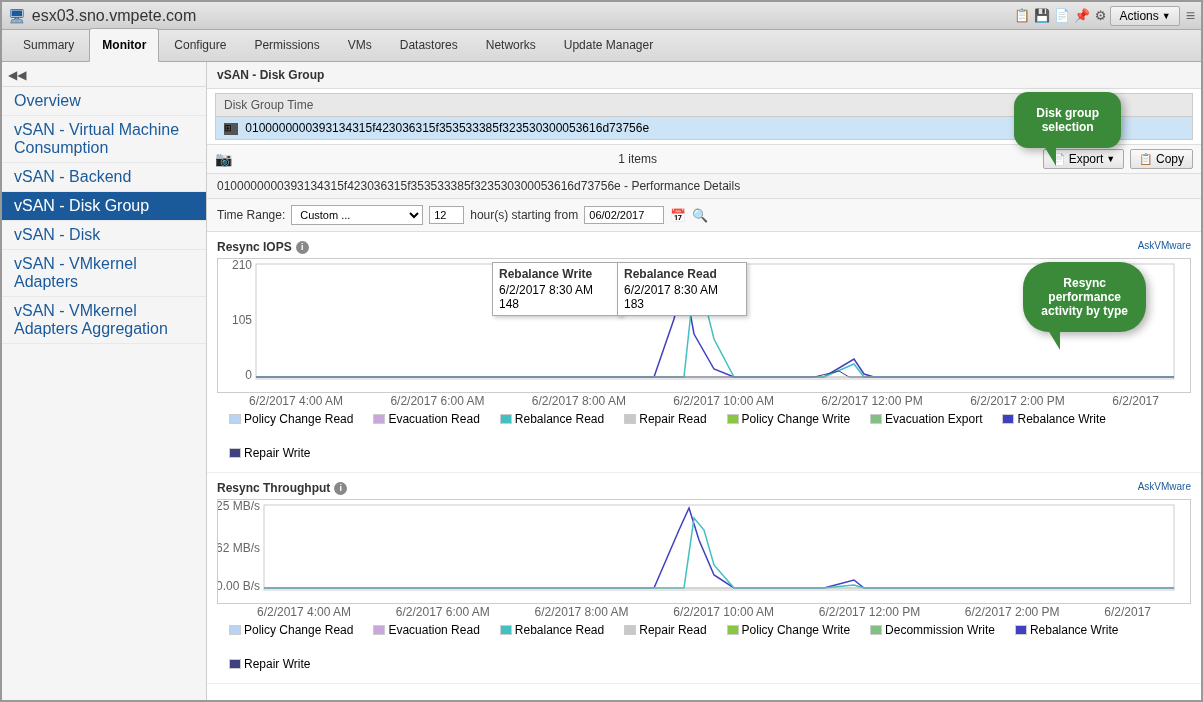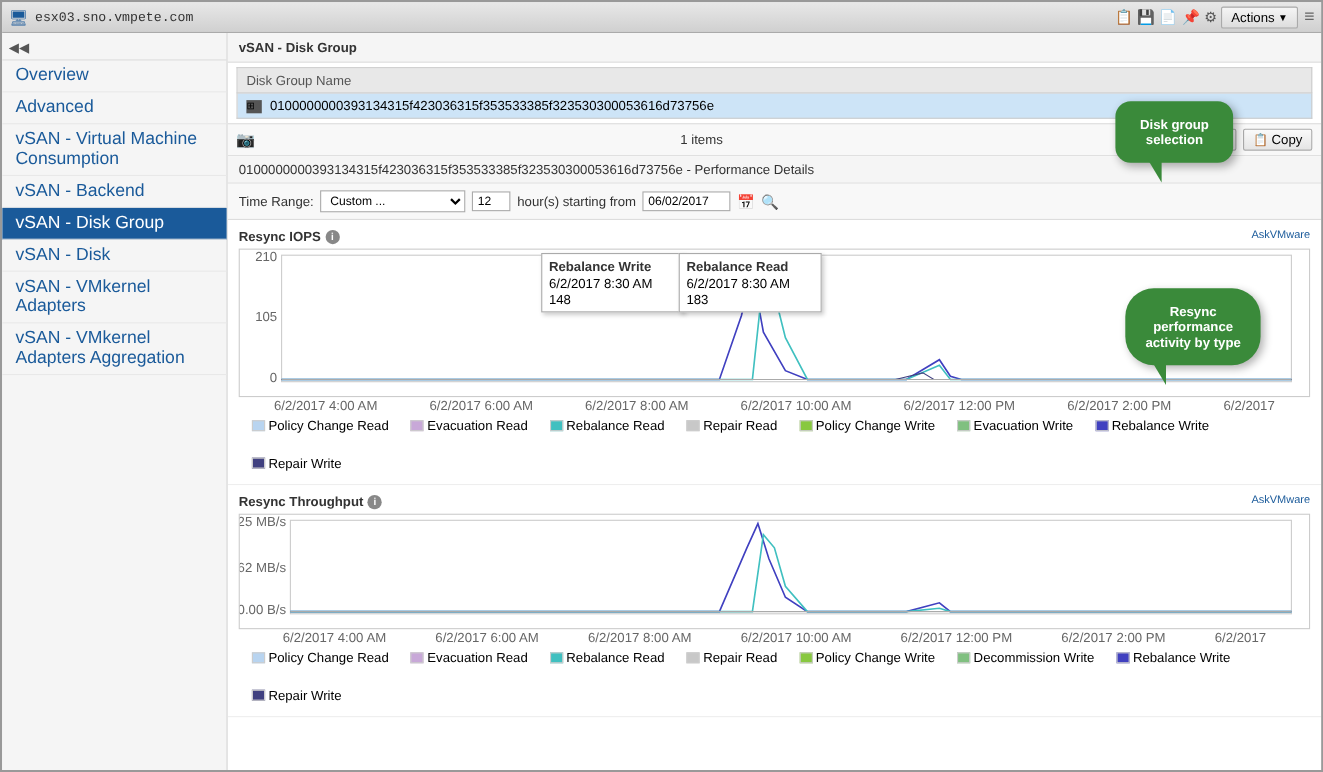--- a/index.html
+++ b/index.html
@@ -18,21 +18,21 @@
     
     .title-bar {
       background: linear-gradient(to bottom, #e8e8e8, #d0d0d0);
       border-bottom: 1px solid #aaa;
       display: flex;
       align-items: center;
       padding: 3px 6px;
       height: 28px;
       gap: 6px;
     }
-    .title-bar-text { font-size: 12px; color: #333; flex: 1; font-family: Liberation Mono, monospace; }
+    .title-bar-text { font-size: 16px; color: #333; flex: 1; }
     .title-bar-actions { display: flex; align-items: center; gap: 4px; font-size: 12px; }
     .actions-btn { 
       background: linear-gradient(to bottom, #f5f5f5, #ddd); 
       border: 1px solid #aaa; 
       padding: 2px 8px; 
       cursor: pointer;
       display: flex; align-items: center; gap: 3px;
       border-radius: 2px;
     }
     .title-bar-right { margin-left: auto; }
@@ -334,47 +334,56 @@
       <div class="actions-btn">
         <span>Actions</span>
         <span style="font-size:9px;">▼</span>
       </div>
     </div>
     <div class="title-bar-right">
       <span class="expand-icon">≡</span>
     </div>
   </div>
 
+  <div class="main-tabs">
+    <div class="main-tab">Summary</div>
+    <div class="main-tab active">Monitor</div>
+    <div class="main-tab">Configure</div>
+    <div class="main-tab">Permissions</div>
+    <div class="main-tab">VMs</div>
+    <div class="main-tab">Datastores</div>
+    <div class="main-tab">Networks</div>
+    <div class="main-tab">Update Manager</div>
+  </div>
 
 
   <div class="content-area">
 
     <div class="sidebar">
       <div class="sidebar-collapse">
         <span>◀◀</span>
       </div>
       <div class="sidebar-item">Overview</div>
-      <div class="sidebar-item">Advanced</div>
       <div class="sidebar-item">vSAN - Virtual Machine Consumption</div>
       <div class="sidebar-item">vSAN - Backend</div>
       <div class="sidebar-item active">vSAN - Disk Group</div>
       <div class="sidebar-item">vSAN - Disk</div>
       <div class="sidebar-item">vSAN - VMkernel Adapters</div>
       <div class="sidebar-item">vSAN - VMkernel Adapters Aggregation</div>
     </div>
 
     <div class="main-panel">
 
       <div class="panel-title">vSAN - Disk Group</div>
 
       <div style="padding: 4px 8px;">
         <table class="disk-table">
           <thead>
             <tr>
-              <th>Disk Group Name</th>
+              <th>Disk Group Time</th>
             </tr>
           </thead>
           <tbody>
             <tr class="selected">
               <td>
                 <span style="display:inline-block; width:14px; height:12px; background:#555; margin-right:4px; font-size:9px; vertical-align:middle;">⊞</span>
                 <span>0100000000393134315f423036315f353533385f323530300053616d73756e</span>
               </td>
             </tr>
           </tbody>
@@ -483,21 +492,21 @@
             <div class="legend-item">
               <div class="legend-box" style="background:#c8c8c8;"></div>
               <span>Repair Read</span>
             </div>
             <div class="legend-item">
               <div class="legend-box" style="background:#88c840;"></div>
               <span>Policy Change Write</span>
             </div>
             <div class="legend-item">
               <div class="legend-box" style="background:#80c080;"></div>
-              <span>Evacuation Write</span>
+              <span>Evacuation Export</span>
             </div>
             <div class="legend-item">
               <div class="legend-box" style="background:#4040c0;"></div>
               <span>Rebalance Write</span>
             </div>
             <div class="legend-item">
               <div class="legend-box" style="background:#404080;"></div>
               <span>Repair Write</span>
             </div>
           </div>

